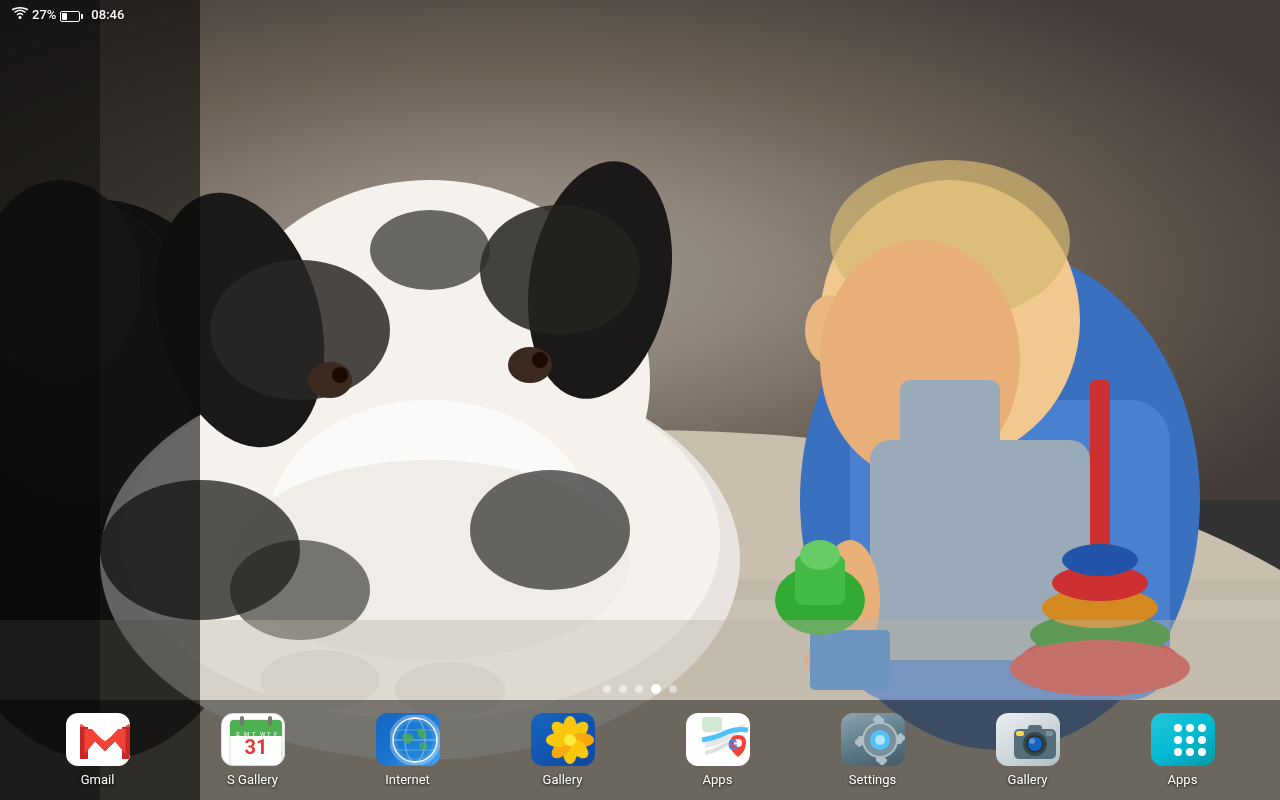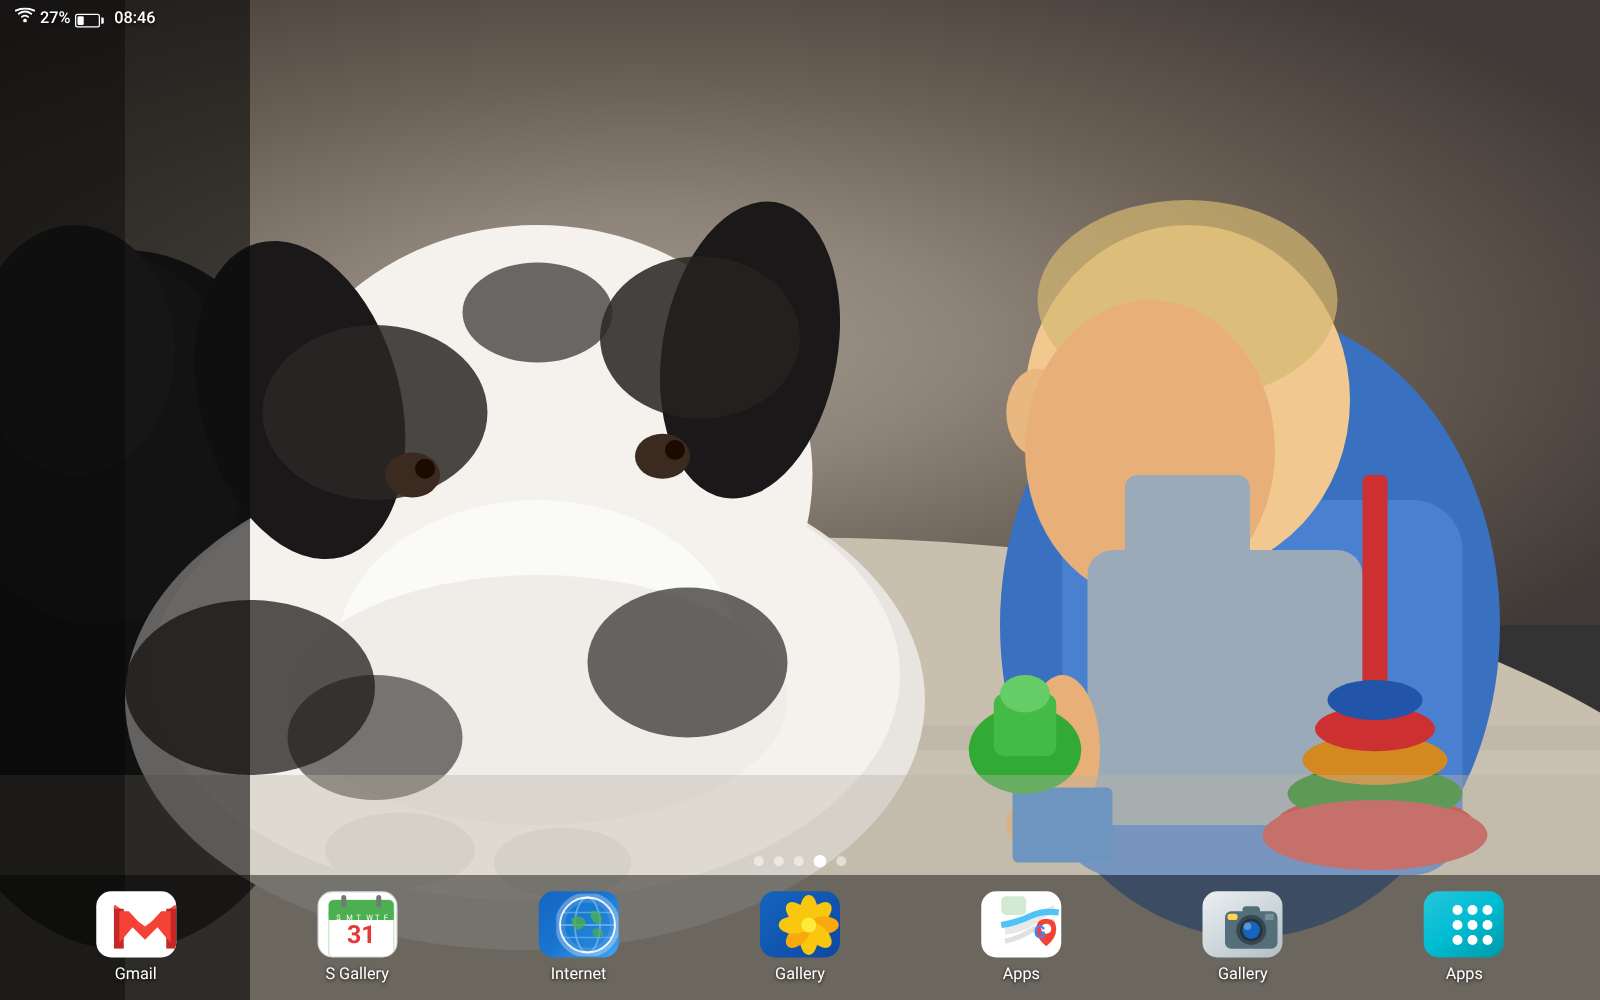--- a/index.html
+++ b/index.html
@@ -452,20 +452,48 @@
 
         <path d="M30 28 Q30 20 38 20 Q46 20 46 28 Q46 36 38 42 Q30 36 30 28Z" fill="#f44336"></path>
         <circle cx="38" cy="28" r="4" fill="white"></circle>
 
         <text x="28" y="35" font-size="14" font-weight="bold" fill="#4285f4">G</text>
       </svg>
     </div>
     <span class="app-label">Apps</span>
   </div>
 
+  <div class="dock-item">
+    <div class="app-icon icon-settings" style="background:linear-gradient(160deg,#90a4ae,#607d8b,#455a64);">
+      <svg width="50" height="50" viewBox="0 0 50 50">
+
+        <g transform="translate(25,25)">
+
+          <circle cx="0" cy="0" r="18" fill="#b0bec5"></circle>
+
+          <rect x="-4" y="-22" width="8" height="9" rx="2" fill="#b0bec5"></rect>
+          <rect x="-4" y="13" width="8" height="9" rx="2" fill="#b0bec5"></rect>
+          <rect x="13" y="-4" width="9" height="8" rx="2" fill="#b0bec5"></rect>
+          <rect x="-22" y="-4" width="9" height="8" rx="2" fill="#b0bec5"></rect>
+
+          <rect x="9" y="-20" width="8" height="9" rx="2" fill="#b0bec5" transform="rotate(45)"></rect>
+          <rect x="9" y="-20" width="8" height="9" rx="2" fill="#b0bec5" transform="rotate(135)"></rect>
+          <rect x="9" y="-20" width="8" height="9" rx="2" fill="#b0bec5" transform="rotate(225)"></rect>
+          <rect x="9" y="-20" width="8" height="9" rx="2" fill="#b0bec5" transform="rotate(315)"></rect>
+
+          <circle cx="0" cy="0" r="16" fill="#78909c"></circle>
+
+          <circle cx="0" cy="0" r="10" fill="#4fc3f7"></circle>
+
+          <circle cx="0" cy="0" r="5" fill="#b3e5fc"></circle>
+        </g>
+      </svg>
+    </div>
+    <span class="app-label">Settings</span>
+  </div>
 
   <div class="dock-item">
     <div class="app-icon icon-camera" style="background:linear-gradient(145deg,#eceff1,#cfd8dc,#b0bec5);">
       <svg width="50" height="50" viewBox="0 0 50 50">
 
         <rect x="4" y="14" width="42" height="30" rx="5" fill="#546e7a"></rect>
 
         <rect x="18" y="10" width="14" height="8" rx="3" fill="#546e7a"></rect>
 
         <rect x="6" y="16" width="8" height="5" rx="2" fill="#ffd54f"></rect>

